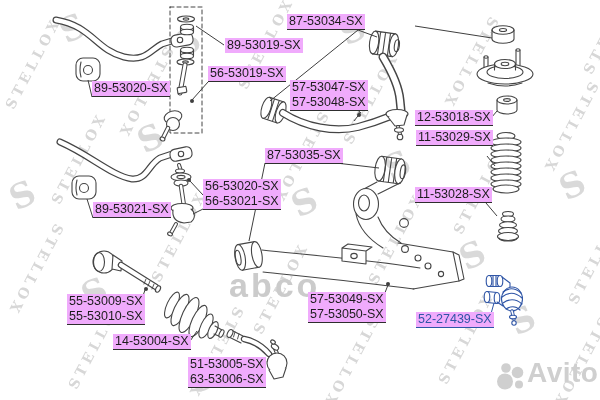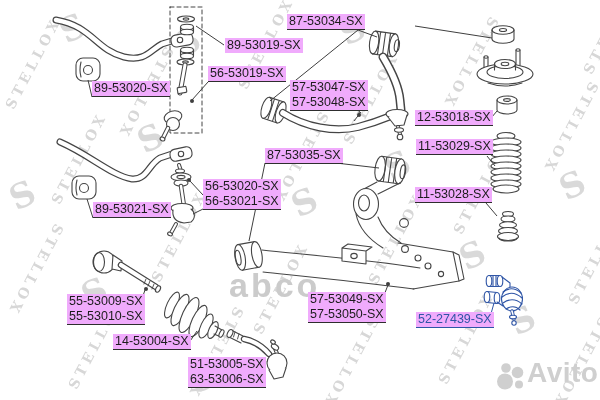--- a/index.html
+++ b/index.html
@@ -319,21 +319,21 @@
     </g>
   </svg>
 
   <div class="lbl" style="left:287px;top:14px">87-53034-SX</div>
   <div class="lbl nou" style="left:225px;top:38px">89-53019-SX</div>
   <div class="lbl" style="left:208px;top:66px">56-53019-SX</div>
   <div class="lbl" style="left:290px;top:80px">57-53047-SX</div>
   <div class="lbl" style="left:290px;top:95px">57-53048-SX</div>
   <div class="lbl" style="left:92px;top:81px">89-53020-SX</div>
   <div class="lbl" style="left:415px;top:110px">12-53018-SX</div>
-  <div class="lbl" style="left:416px;top:139px">11-53029-SX</div>
+  <div class="lbl" style="left:416px;top:130px">11-53029-SX</div>
   <div class="lbl" style="left:265px;top:148px">87-53035-SX</div>
   <div class="lbl" style="left:203px;top:179px">56-53020-SX</div>
   <div class="lbl" style="left:203px;top:194px">56-53021-SX</div>
   <div class="lbl" style="left:415px;top:187px">11-53028-SX</div>
   <div class="lbl" style="left:93px;top:202px">89-53021-SX</div>
   <div class="lbl" style="left:67px;top:294px">55-53009-SX</div>
   <div class="lbl" style="left:67px;top:309px">55-53010-SX</div>
   <div class="lbl" style="left:113px;top:334px">14-53004-SX</div>
   <div class="lbl" style="left:308px;top:292px">57-53049-SX</div>
   <div class="lbl" style="left:308px;top:307px">57-53050-SX</div>

